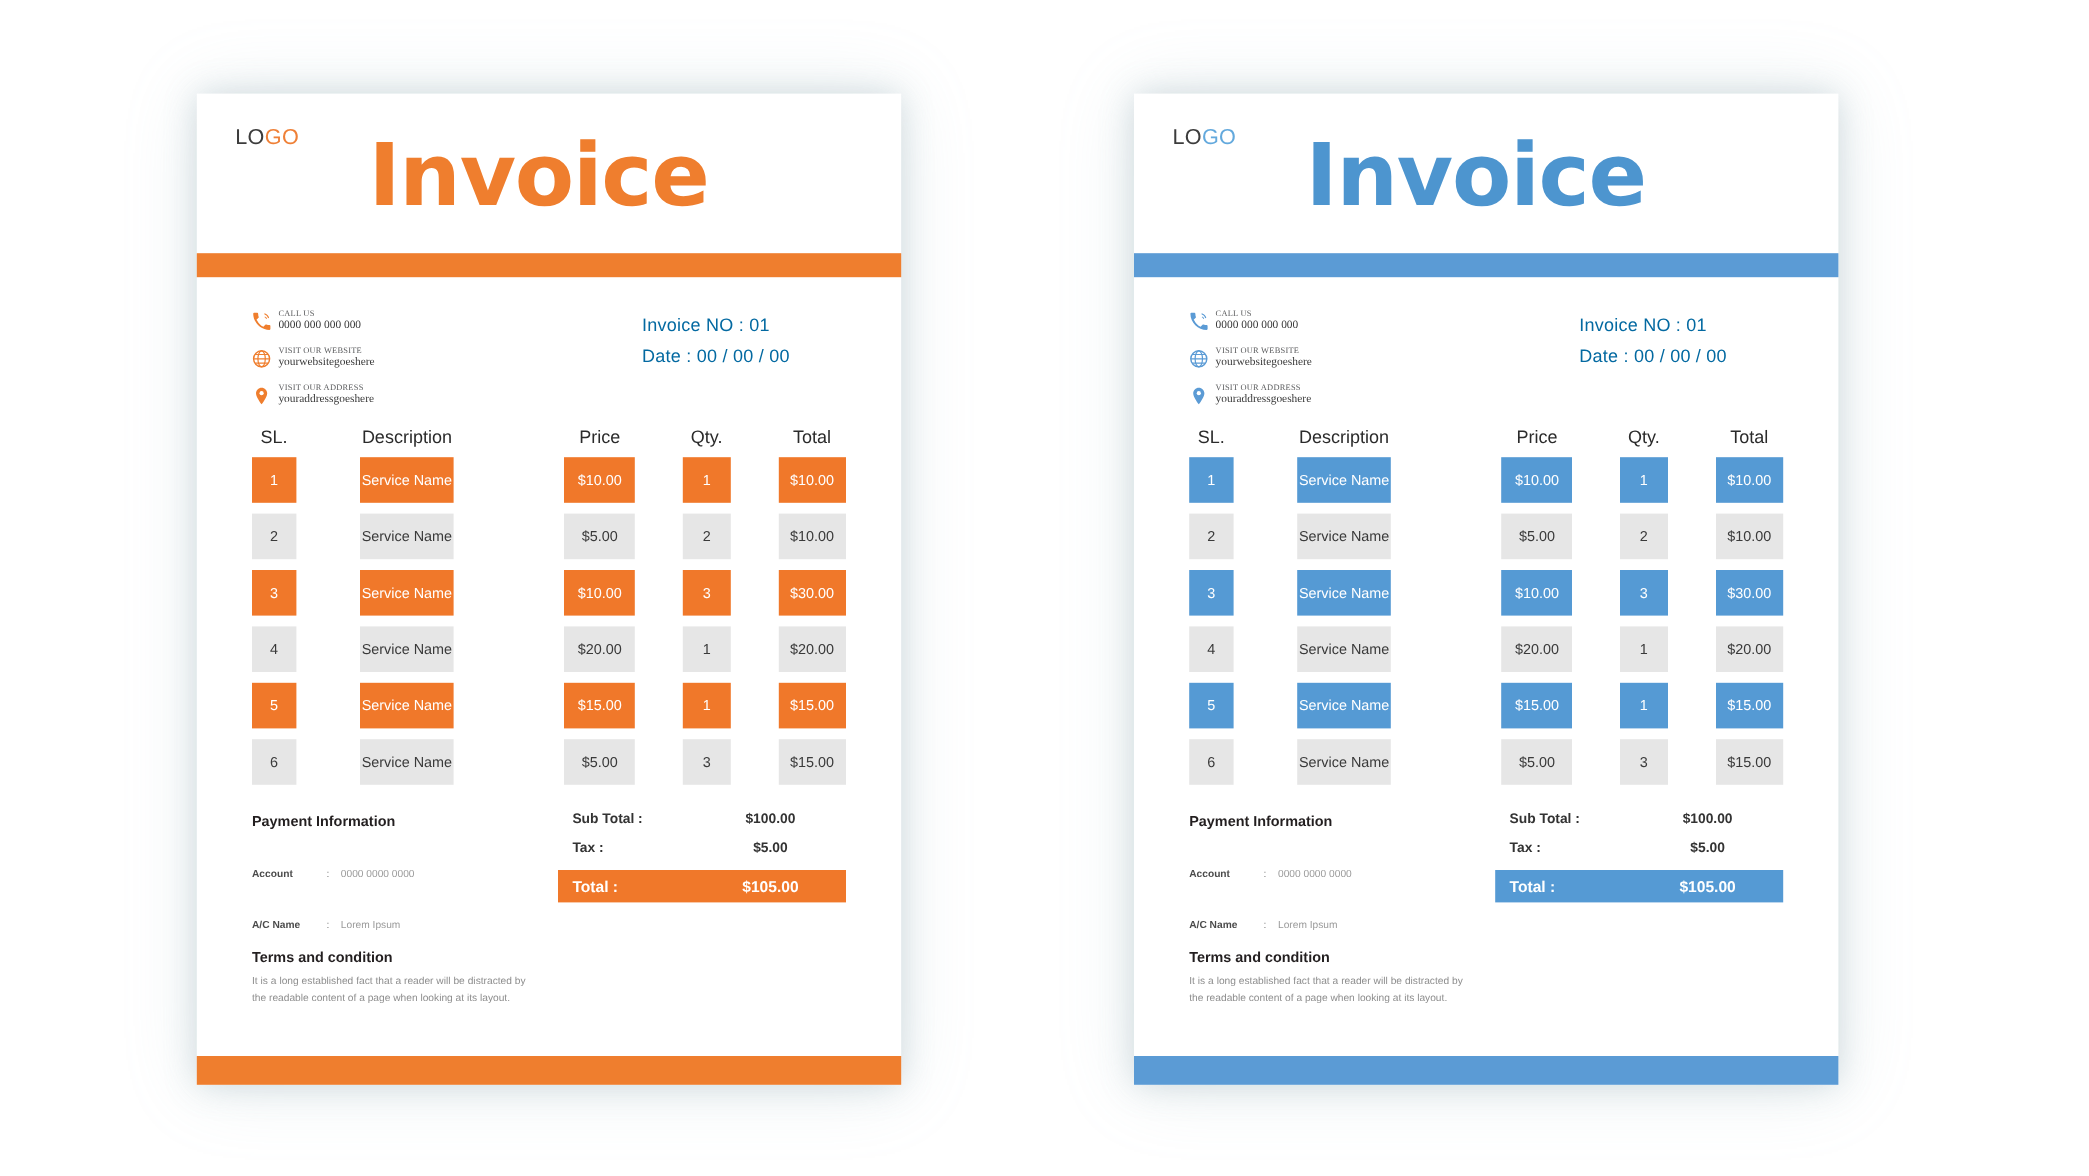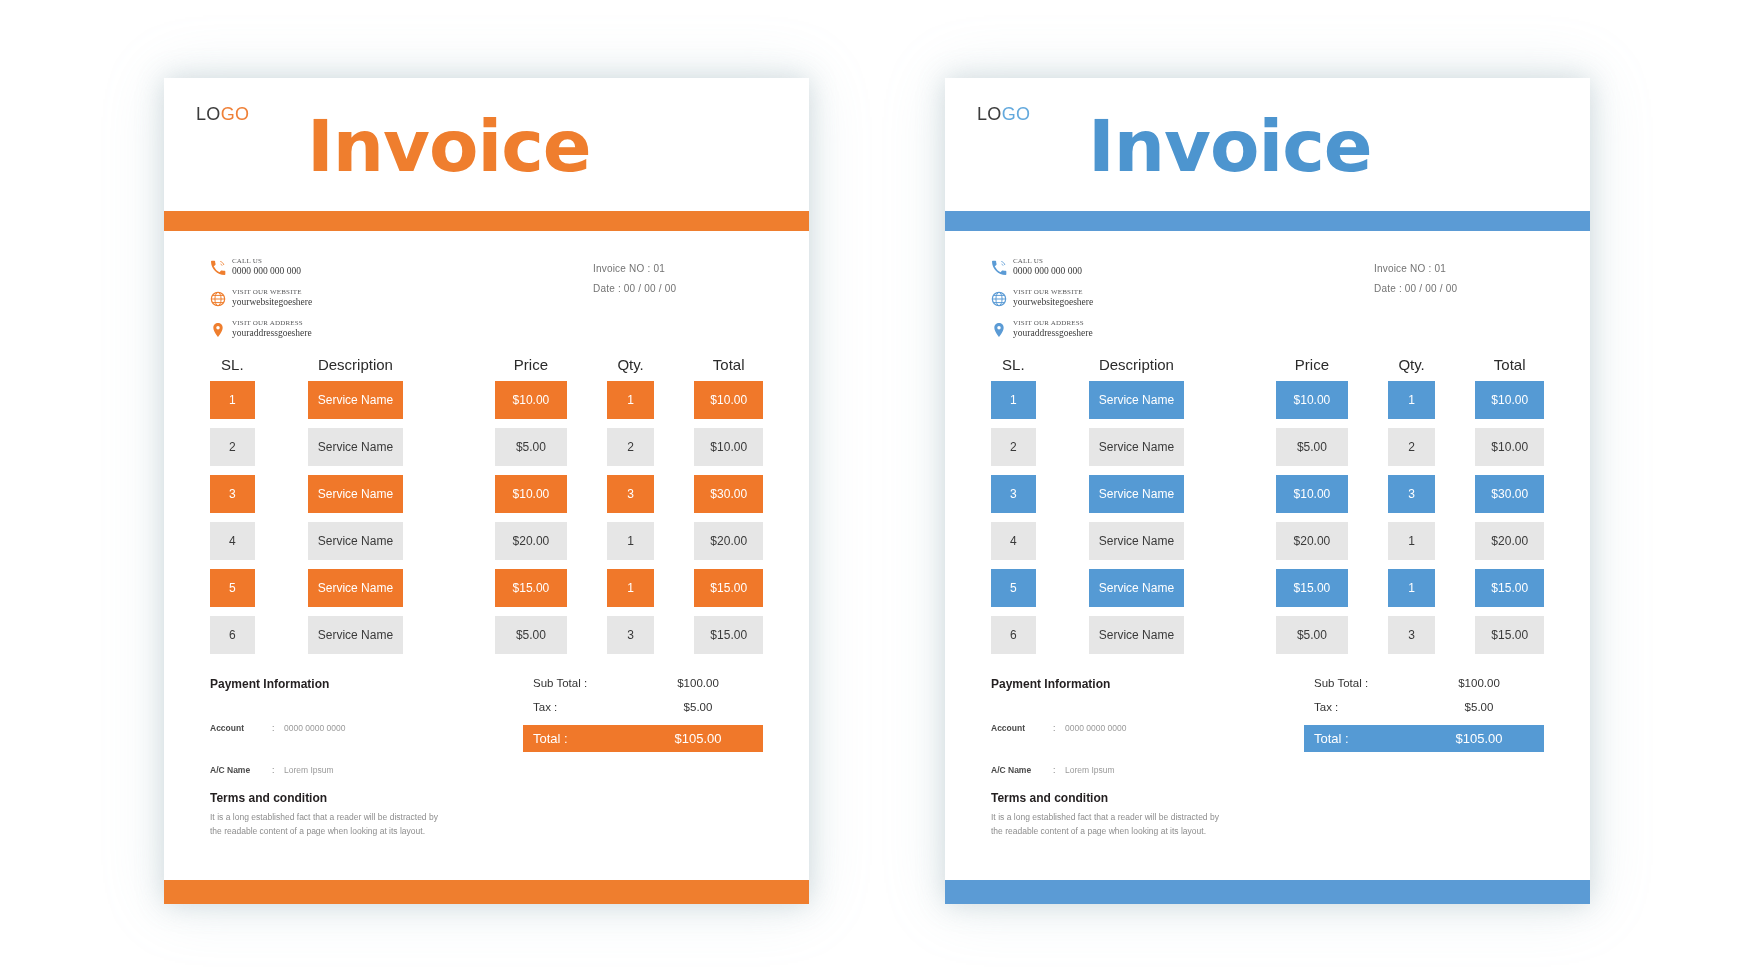--- a/index.html
+++ b/index.html
@@ -10,21 +10,21 @@
     overflow: hidden;
   }
   .canvas {
     position: relative;
     width: 1741px; height: 980px;
     background: #ffffff;
   }
   .sheet {
     position: absolute;
     top: 78px;
-    width: 645px;
+    width: 587px;
     height: 826px;
     background: #ffffff;
     box-shadow: 0 0 26px rgba(120,150,160,0.30), 0 0 60px rgba(150,180,190,0.20);
   }
   .sheet--orange { left: 164px; }
   .sheet--blue   { left: 945px; }
 
   
   .head {
     position: relative;
@@ -102,22 +102,22 @@
   }
 
   .invmeta {
     position: absolute;
     right: 46px;
     top: 32px;
     text-align: left;
     width: 170px;
   }
   .invmeta div {
-    font-size: 10px;
-    color: #737373;
+    font-size: 15px;
+    color: #0369a1;
     margin-bottom: 9px;
     letter-spacing: .2px;
   }
 
   
   .table {
     padding: 0 46px;
   }
   .trow {
     display: flex;
@@ -186,25 +186,26 @@
   }
 
   .totals {
     position: absolute;
     right: 46px;
     top: 14px;
     width: 240px;
   }
   .totrow {
     display: flex;
-    justify-content: center;
+    justify-content: flex-end;
     font-size: 11.5px;
     color: #333;
     padding: 0 8px;
     margin-bottom: 12px;
+    font-weight: bold;
   }
   .totrow .lab { width: 110px; }
   .totrow .val { width: 110px; text-align: center; }
   .totrow.grand {
     color: #ffffff;
     font-size: 13px;
     padding: 6px 8px;
     margin-bottom: 0;
     align-items: center;
   }

